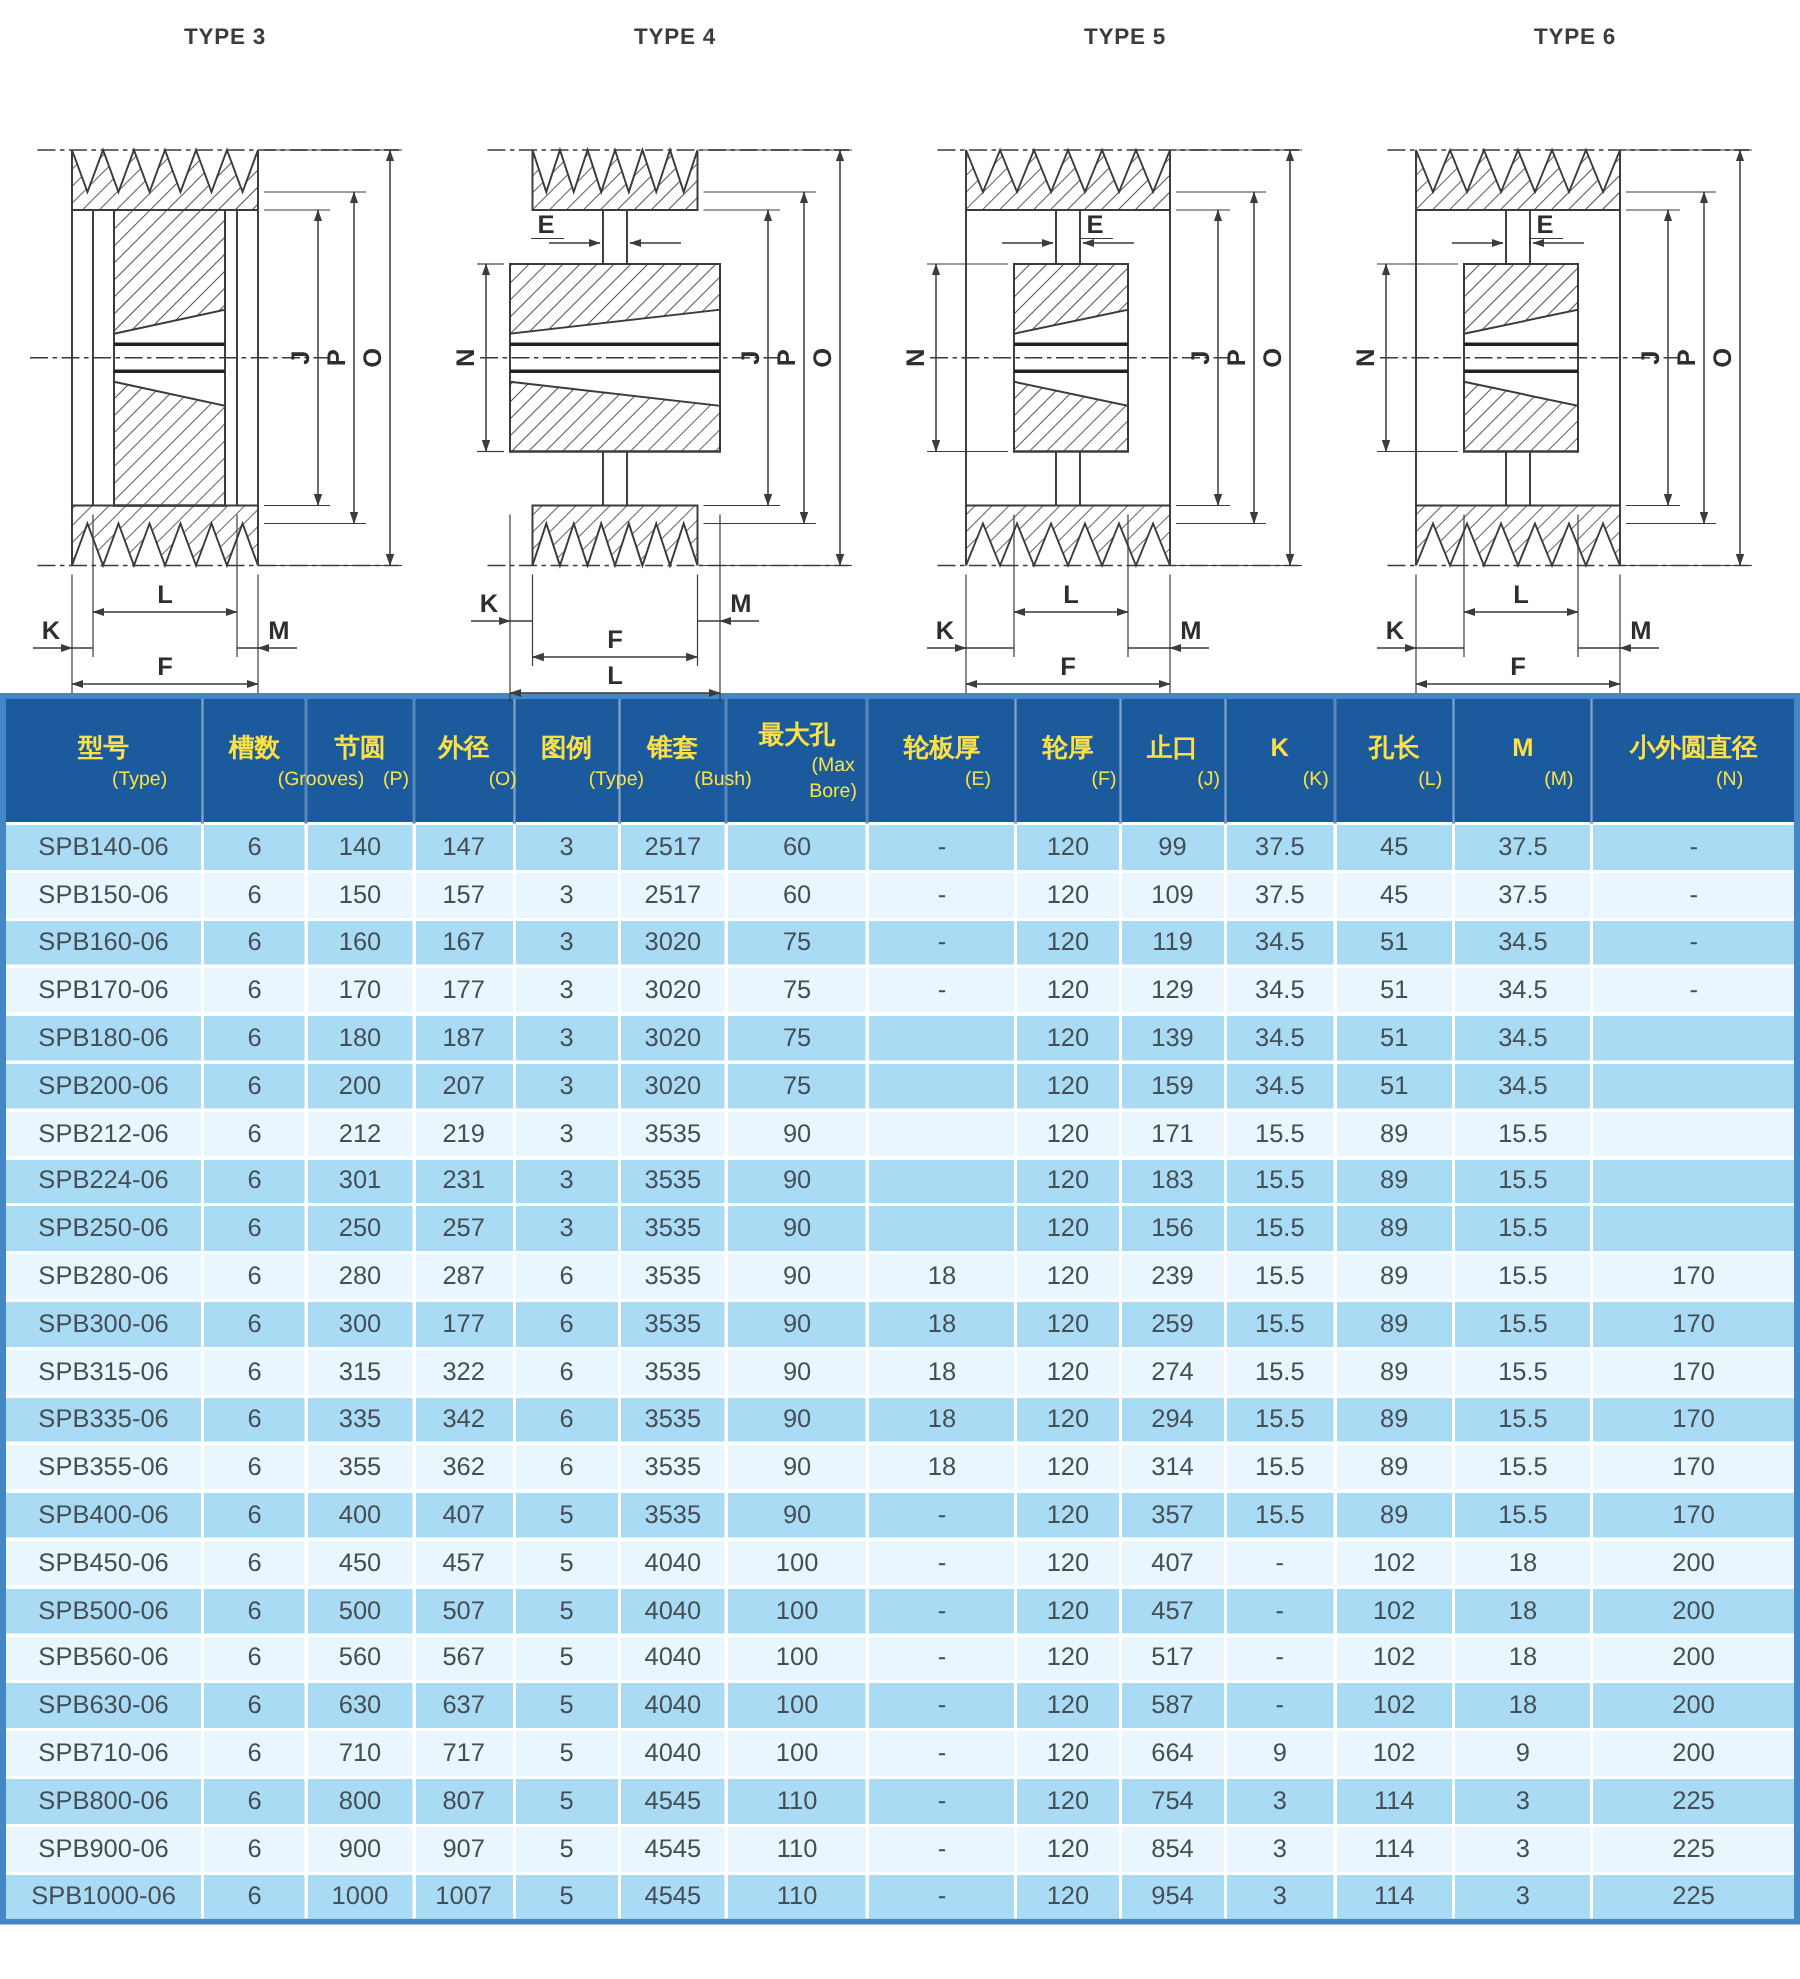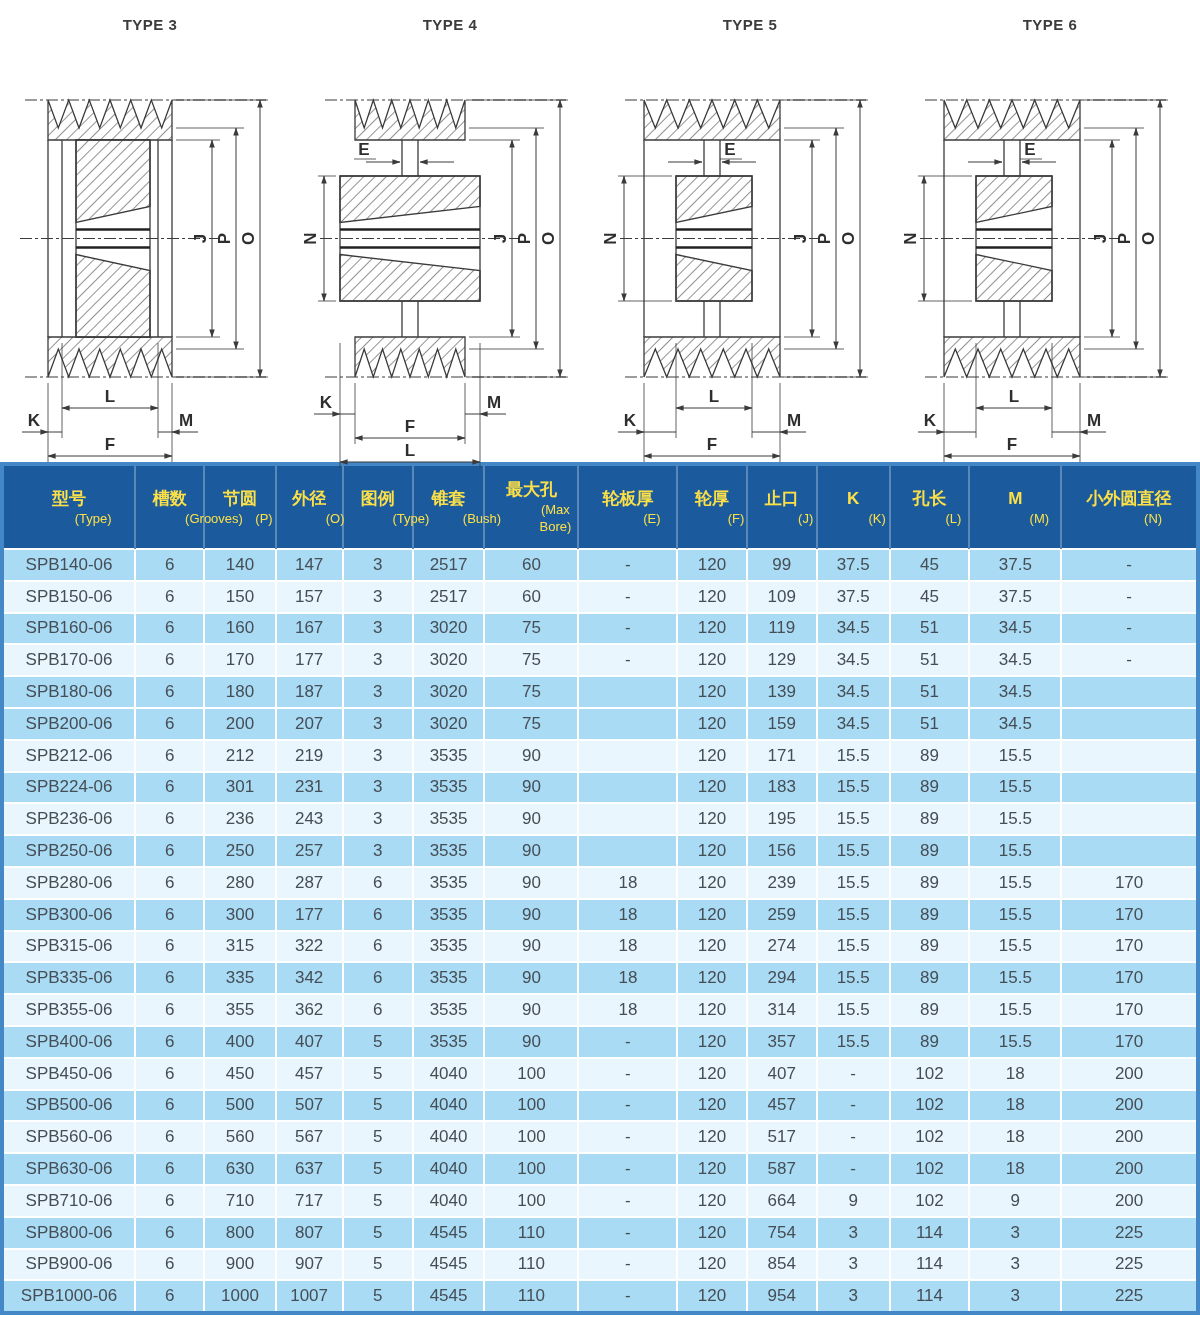--- a/index.html
+++ b/index.html
@@ -488,36 +488,20 @@
           <td>3535</td>
           <td>90</td>
           <td></td>
           <td>120</td>
           <td>183</td>
           <td>15.5</td>
           <td>89</td>
           <td>15.5</td>
           <td></td>
         </tr>
-        <tr class="lt">
-          <td>SPB236-06</td>
-          <td>6</td>
-          <td>236</td>
-          <td>243</td>
-          <td>3</td>
-          <td>3535</td>
-          <td>90</td>
-          <td></td>
-          <td>120</td>
-          <td>195</td>
-          <td>15.5</td>
-          <td>89</td>
-          <td>15.5</td>
-          <td></td>
-        </tr>
         <tr class="alt">
           <td>SPB250-06</td>
           <td>6</td>
           <td>250</td>
           <td>257</td>
           <td>3</td>
           <td>3535</td>
           <td>90</td>
           <td></td>
           <td>120</td>

